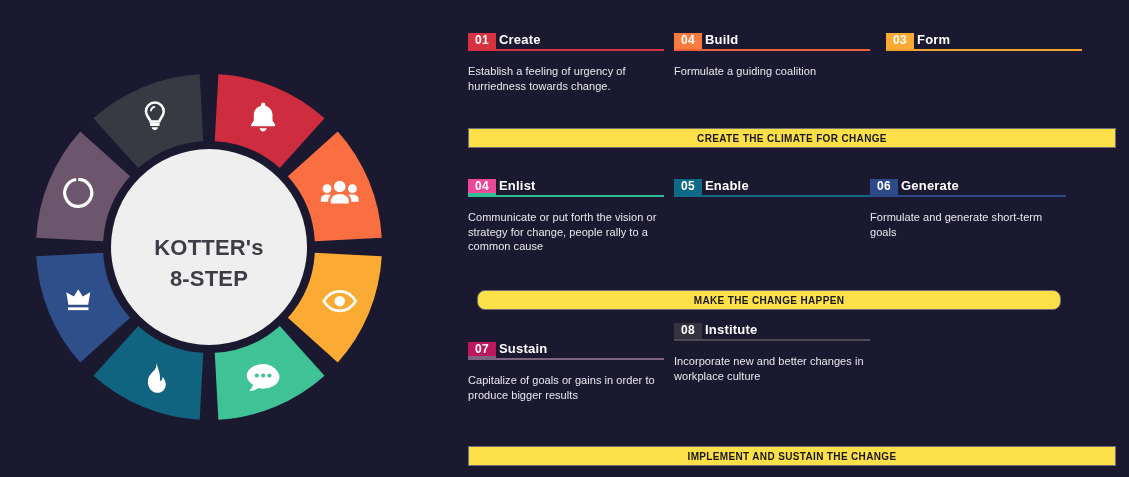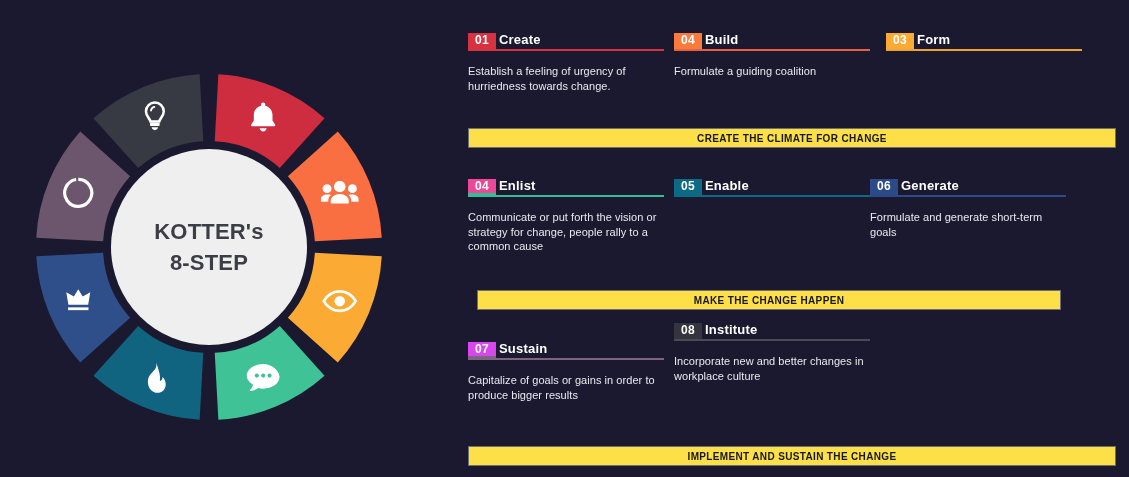--- a/index.html
+++ b/index.html
@@ -32,21 +32,21 @@
   #wheel-svg {
     position: absolute;
     left: 34px;
     top: 72px;
     width: 350px;
     height: 350px;
   }
   .hub-text {
     position: absolute;
     left: 34px;
-    top: 72px;
+    top: 88px;
     width: 350px;
     height: 350px;
     display: flex;
     flex-direction: column;
     align-items: center;
     justify-content: center;
     pointer-events: none;
   }
   .hub-line {
     color: #3d3d45;
@@ -262,42 +262,42 @@
           <div class="card-head">
             <div class="card-num" style="background: rgb(44, 74, 135);">06</div>
             <div class="card-title">Generate</div>
             <div class="card-num-tail" style="background: rgb(44, 74, 135);"></div>
           </div>
           <div class="card-rule" style="background: rgb(44, 74, 135);"></div>
           <div class="card-desc">Formulate and generate short-term goals</div>
         </div>
         <div class="card" style="left: 16px; top: 335px; width: 196px;">
           <div class="card-head">
-            <div class="card-num" style="background: #d946ef; margin-top: 21px;">07</div>
+            <div class="card-num" style="background: #be185d; margin-top: 21px;">07</div>
             <div class="card-title">Sustain</div>
             <div class="card-num-tail" style="background: rgb(125, 100, 128);"></div>
           </div>
           <div class="card-rule" style="background: rgb(125, 100, 128);"></div>
           <div class="card-desc">Capitalize of goals or gains in order to produce bigger results</div>
         </div>
         <div class="card" style="left: 222px; top: 316px; width: 196px;">
           <div class="card-head">
             <div class="card-num" style="background: rgb(53, 52, 62);">08</div>
             <div class="card-title">Institute</div>
             <div class="card-num-tail" style="background: rgb(53, 52, 62);"></div>
           </div>
           <div class="card-rule" style="background: rgb(75, 74, 85);"></div>
           <div class="card-desc">Incorporate new and better changes in workplace culture</div>
         </div>
       </div>
     <div id="banners-host">
         <div class="banner" style="left: 16px; top: 128px; width: 648px;">
           <span class="banner-label">CREATE THE CLIMATE FOR CHANGE</span>
         </div>
-        <div class="banner" style="left: 25px; top: 290px; width: 584px;">
+        <div class="banner" style="left: 25px; top: 290px; width: 584px; border-radius: 8px;">
           <span class="banner-label">MAKE THE CHANGE HAPPEN</span>
         </div>
         <div class="banner" style="left: 16px; top: 446px; width: 648px;">
           <span class="banner-label">IMPLEMENT AND SUSTAIN THE CHANGE</span>
         </div>
       </div>
   </div>
 
 </div>
 

